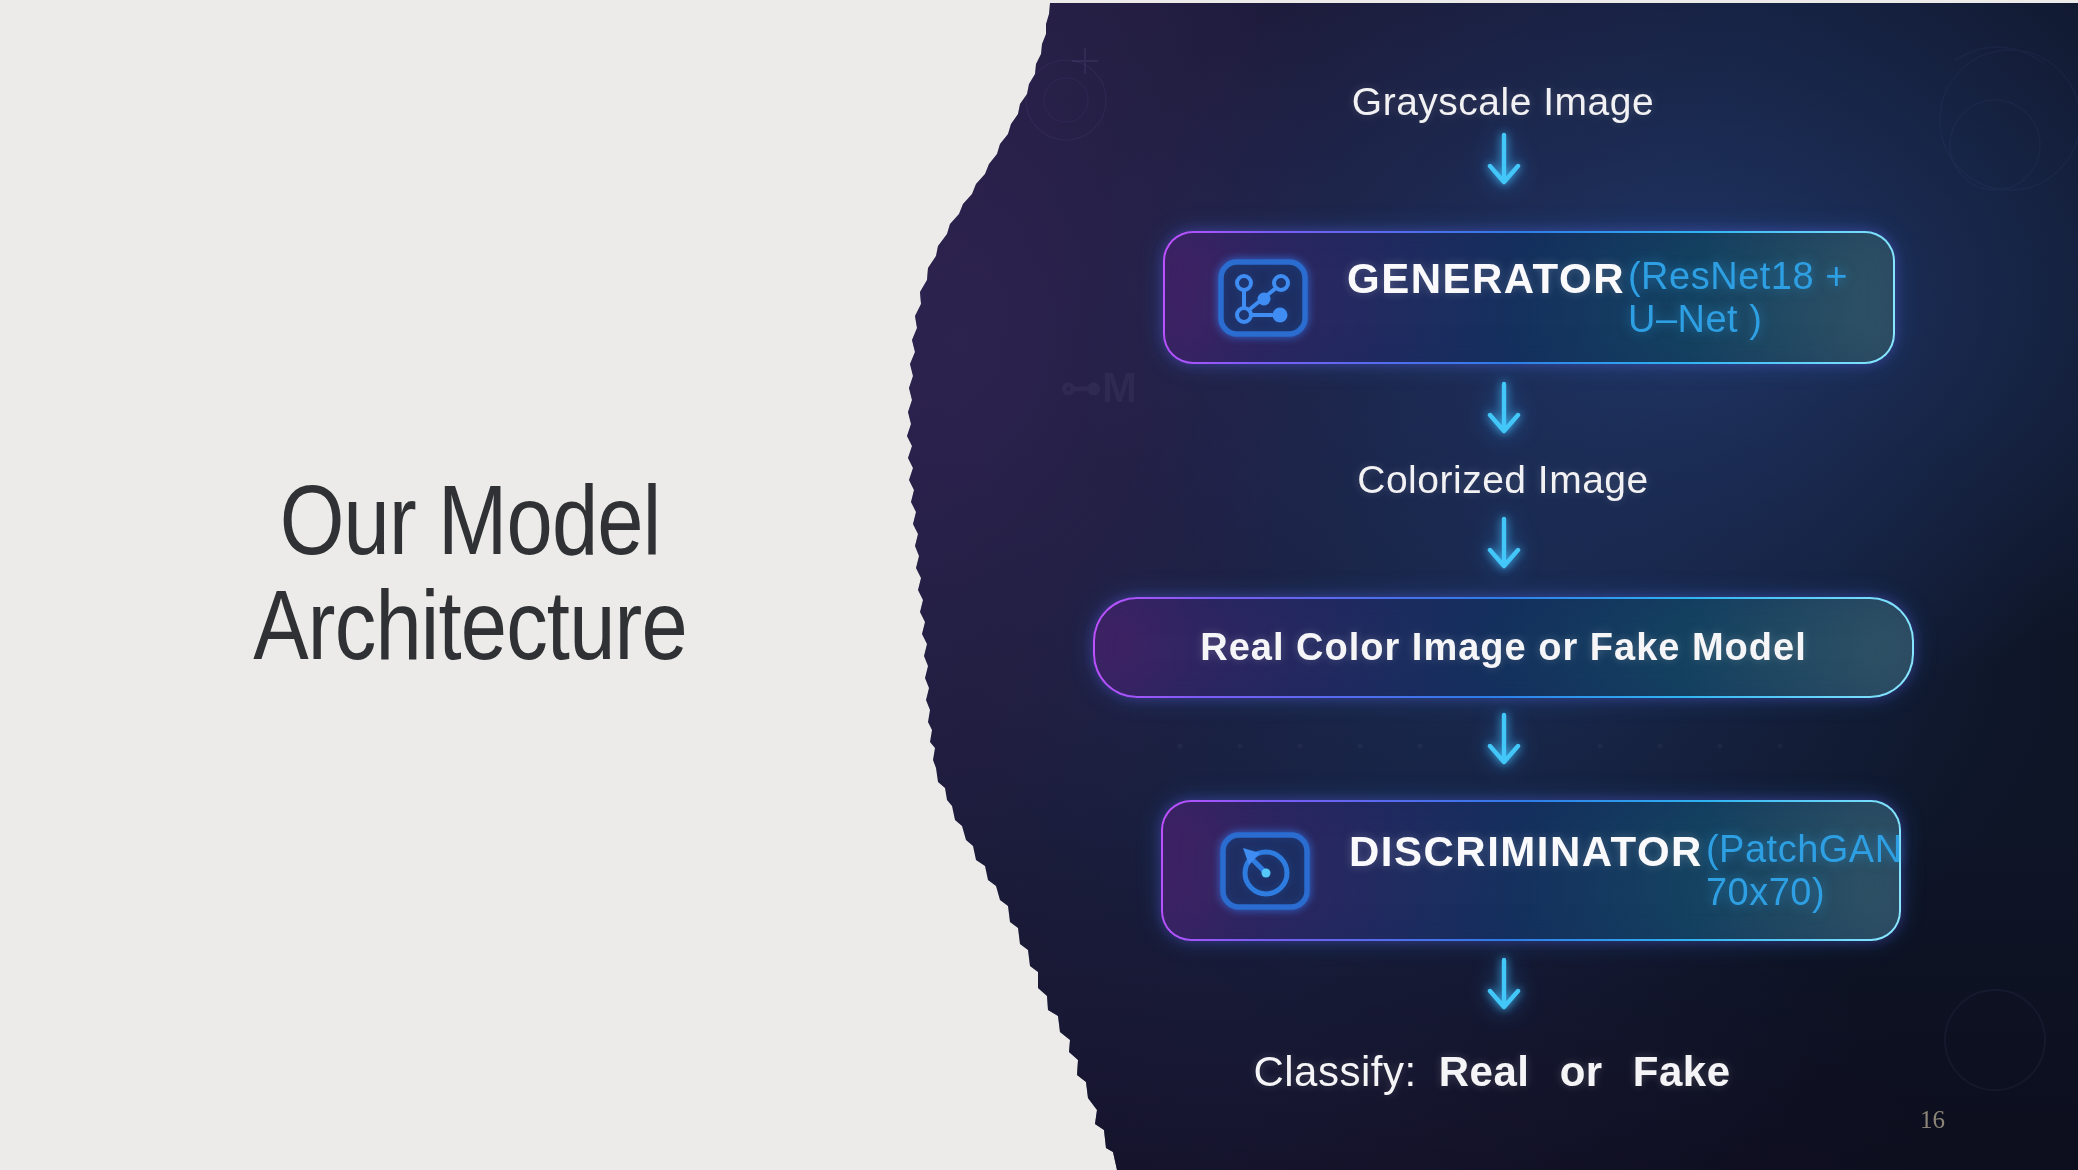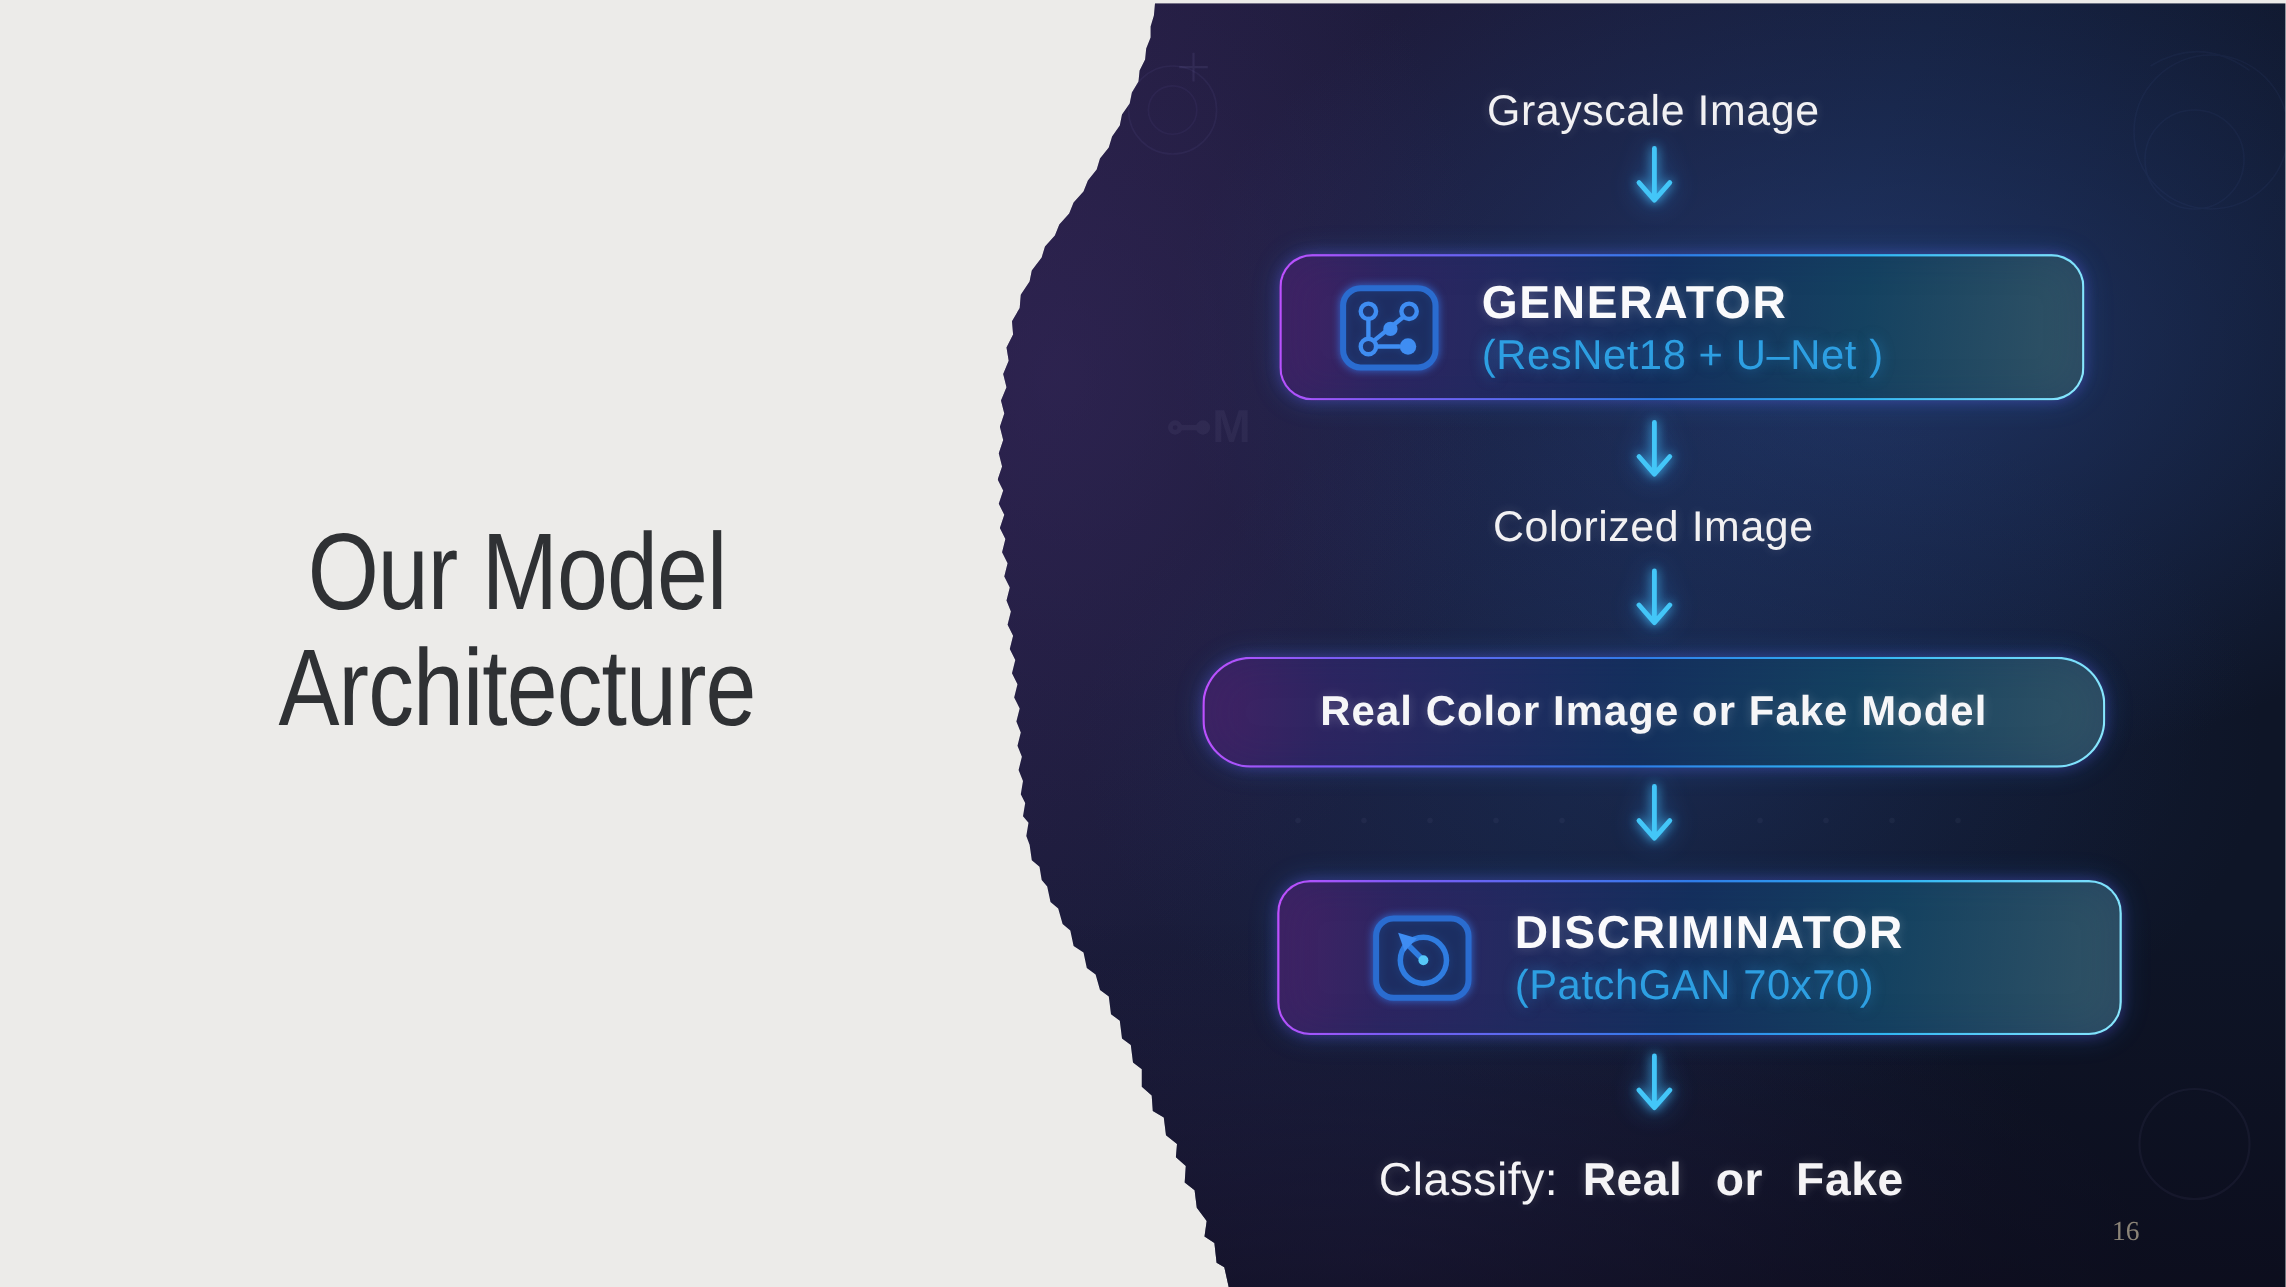--- a/index.html
+++ b/index.html
@@ -30,23 +30,23 @@
   .neon-box{
     position:absolute;z-index:3;border:2.5px solid transparent;border-radius:30px;
     background:
       linear-gradient(rgba(8,12,28,.68),rgba(8,12,28,.68)) padding-box,
       linear-gradient(97deg,#C050FF 0%,#7D5BF5 14%,#2F7CE8 48%,#2FB4F2 72%,#8AE8FF 100%) border-box;
     box-shadow:0 0 12px rgba(118,86,255,.30),0 0 26px rgba(56,150,255,.22),inset 0 0 34px rgba(18,40,90,.25);
     display:flex;align-items:center;
   }
   .box-gen{left:1163px;top:231px;width:676px;height:129px;padding-left:52px;gap:38px;}
   .box-cmp{left:1093px;top:597px;width:817px;height:97px;border-radius:44px;justify-content:center;}
-  .box-dis{left:1161px;top:800px;width:680px;height:137px;padding-left:84px;gap:38px;}
+  .box-dis{left:1161px;top:800px;width:680px;height:137px;padding-left:56px;gap:38px;}
   .node-icon{filter:drop-shadow(0 0 4px rgba(55,135,255,.75));flex:0 0 auto;}
-  .node-text{display:flex;flex-direction:column;gap:3px;}
+  .node-text{display:flex;flex-direction:row;gap:3px;}
   .node-title{
     color:#FAFAFC;font-size:42px;font-weight:700;letter-spacing:1.5px;
     text-shadow:0 0 10px rgba(255,255,255,.22);
   }
   .node-sub{
     color:#2D9FE2;font-size:38px;font-weight:400;letter-spacing:.5px;
     text-shadow:0 0 12px rgba(45,160,230,.55);
   }
   .cmp-label{
     color:#F6F6F8;font-size:38px;font-weight:700;letter-spacing:1px;

